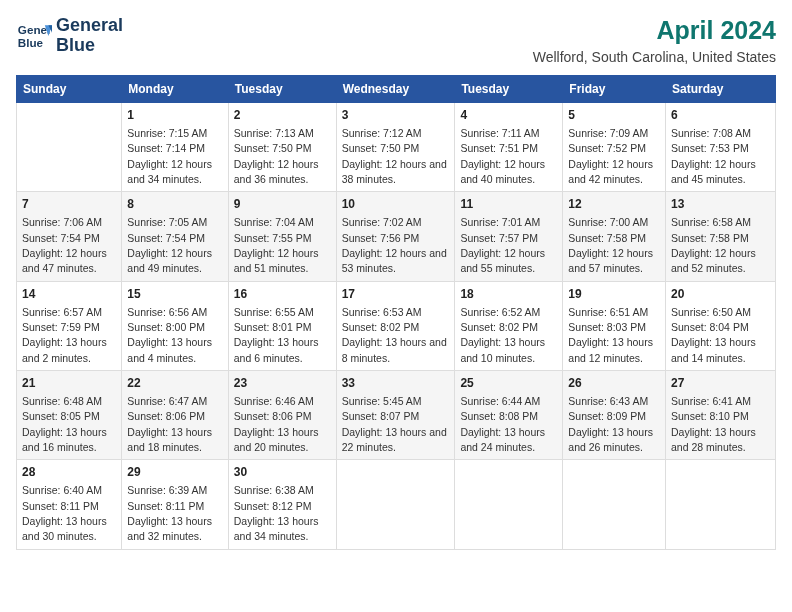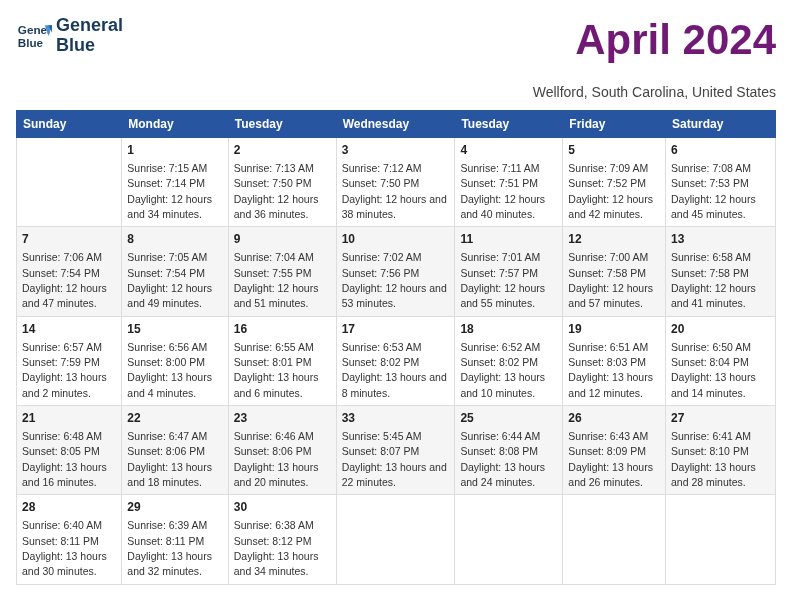--- a/index.html
+++ b/index.html
@@ -28,28 +28,28 @@
       line-height: 1.1;
     }
     .logo-icon {
       width: 36px;
       height: 36px;
     }
     .title-block {
       text-align: right;
     }
     .main-title {
-      font-size: 42px;
-      font-weight: bold;
-      color: #701a75;
+      font-size: 25px;
+      font-weight: bold;
+      color: #0f766e;
     }
     .subtitle {
       font-size: 14px;
       color: #444;
-      margin-top: 20px;
+      margin-top: 4px;
     }
     table {
       width: 100%;
       border-collapse: collapse;
       font-size: 11px;
     }
     thead tr {
       background: #2855a0;
       color: #fff;
     }
@@ -167,21 +167,21 @@
         <span class="cell-data">Sunrise: 7:01 AM</span><br>
         <span class="cell-data">Sunset: 7:57 PM</span><br>
         <span class="cell-data">Daylight: 12 hours and 55 minutes.</span></td>
         <td><span class="day-num">12</span>
         <span class="cell-data">Sunrise: 7:00 AM</span><br>
         <span class="cell-data">Sunset: 7:58 PM</span><br>
         <span class="cell-data">Daylight: 12 hours and 57 minutes.</span></td>
         <td><span class="day-num">13</span>
         <span class="cell-data">Sunrise: 6:58 AM</span><br>
         <span class="cell-data">Sunset: 7:58 PM</span><br>
-        <span class="cell-data">Daylight: 12 hours and 41 minutes.</span></td>
+        <span class="cell-data">Daylight: 12 hours and 52 minutes.</span></td>
       </tr>
       <tr>
         <td><span class="day-num">14</span>
         <span class="cell-data">Sunrise: 6:57 AM</span><br>
         <span class="cell-data">Sunset: 7:59 PM</span><br>
         <span class="cell-data">Daylight: 13 hours and 2 minutes.</span></td>
         <td><span class="day-num">15</span>
         <span class="cell-data">Sunrise: 6:56 AM</span><br>
         <span class="cell-data">Sunset: 8:00 PM</span><br>
         <span class="cell-data">Daylight: 13 hours and 4 minutes.</span></td>

